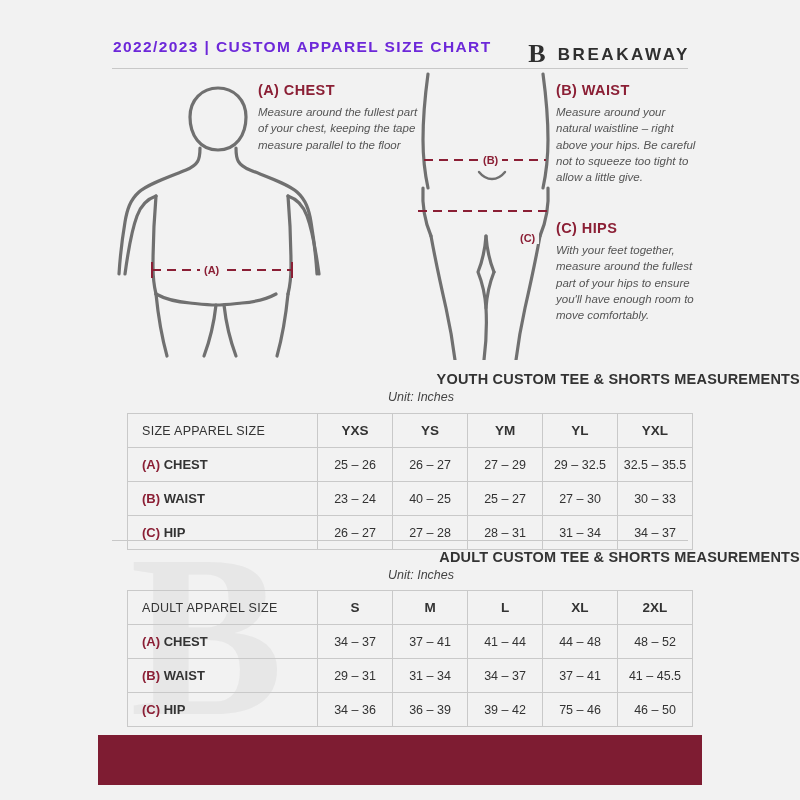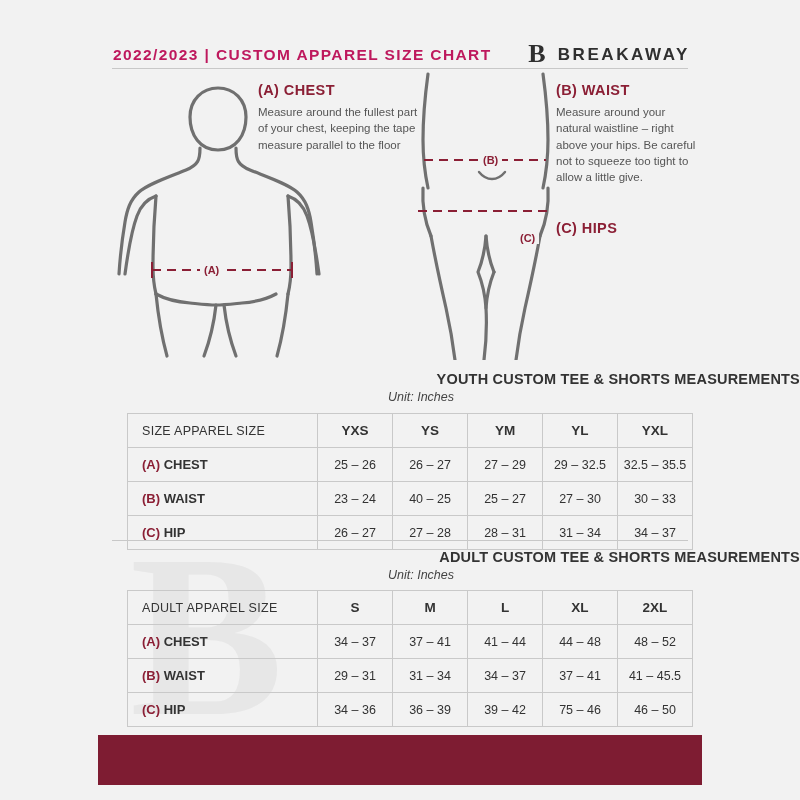--- a/index.html
+++ b/index.html
@@ -47,25 +47,25 @@
     position: absolute;
     left: 0;
     top: 15px;
     width: 800px;
     height: 55px;
     z-index: 3;
   }
   .header-title {
     position: absolute;
     left: 113px;
-    top: 31px;
+    top: 23px;
     font-size: 15.5px;
     font-weight: bold;
     letter-spacing: 1.4px;
-    color: #be185d;
+    color: #6d28d9;
     white-space: nowrap;
   }
   .brand {
     position: absolute;
     right: 110px;
     top: 27px;
     display: flex;
     align-items: center;
     gap: 12px;
   }
@@ -109,20 +109,21 @@
   }
   .note-title {
     font-size: 14.5px;
     font-weight: bold;
     color: #8b1f35;
     letter-spacing: 0.4px;
     margin-bottom: 6px;
   }
   .note-body {
     font-size: 11.5px;
+    font-style: italic;
     color: #555;
     line-height: 1.42;
   }
   .note-a { left: 258px; top: 82px; width: 160px; }
   .note-b { left: 556px; top: 82px; width: 145px; }
   .note-c { left: 556px; top: 220px; width: 150px; }
 
   
   .sec-title {
     position: absolute;
@@ -283,20 +284,21 @@
   <div class="note note-a">
     <div class="note-title">(A) CHEST</div>
     <div class="note-body">Measure around the fullest part of your chest, keeping the tape measure parallel to the floor</div>
   </div>
   <div class="note note-b">
     <div class="note-title">(B) WAIST</div>
     <div class="note-body">Measure around your natural waistline – right above your hips. Be careful not to squeeze too tight to allow a little give.</div>
   </div>
   <div class="note note-c">
     <div class="note-title">(C) HIPS</div>
+    <div class="note-body">With your feet together, measure around the fullest part of your hips to ensure you'll have enough room to move comfortably.</div>
   </div>
 
   <div class="sec-title" style="top:371px;">YOUTH CUSTOM TEE &amp; SHORTS MEASUREMENTS</div>
   <div class="sec-unit" style="top:390px;">Unit: Inches</div>
 
   <table class="size" style="left:127px; top:413px;">
     <thead>
       <tr>
         <th class="corner col-label">SIZE APPAREL SIZE</th>
         <th class="col-val">YXS</th>

